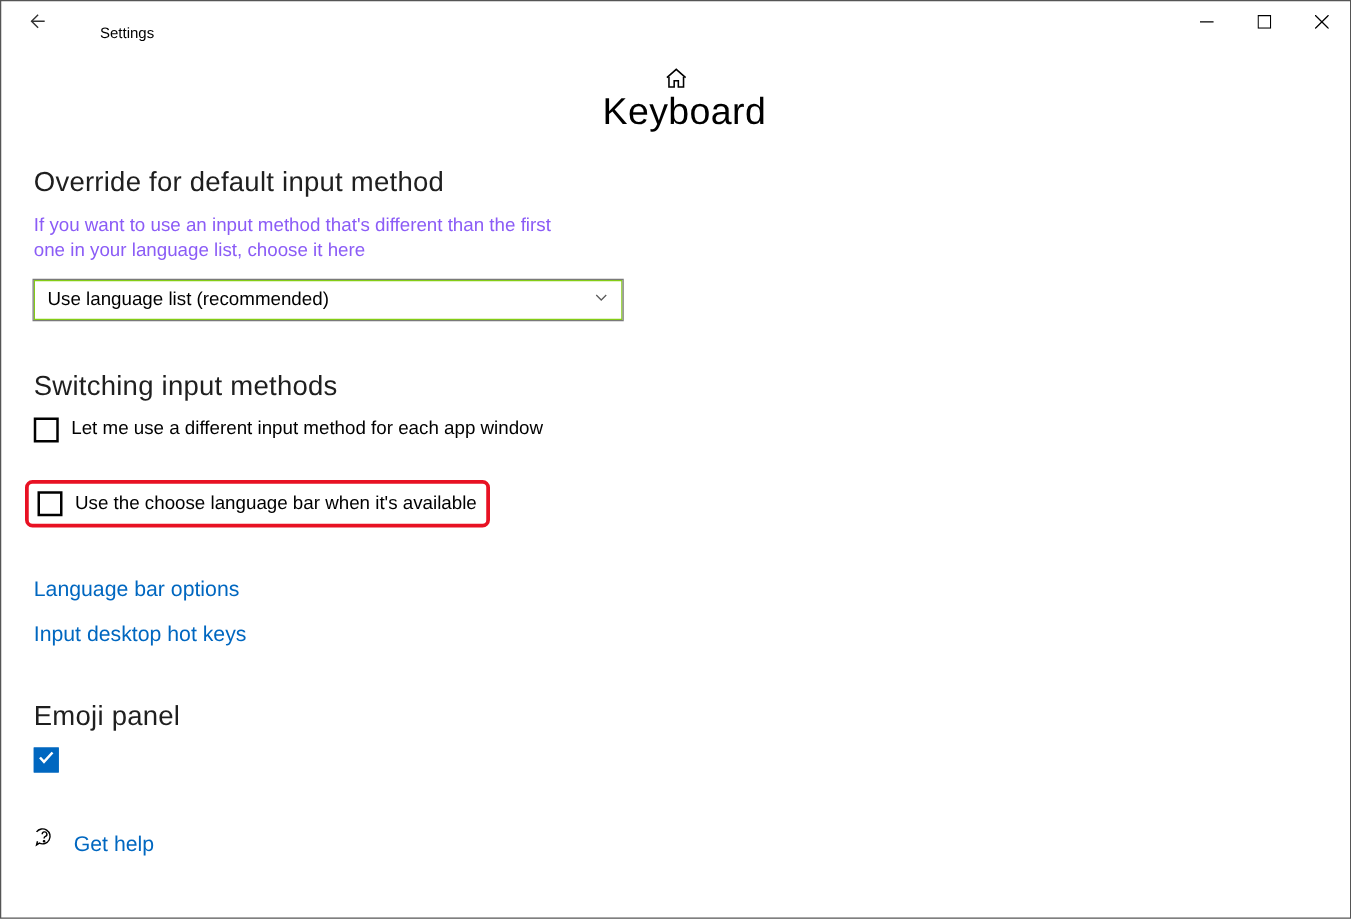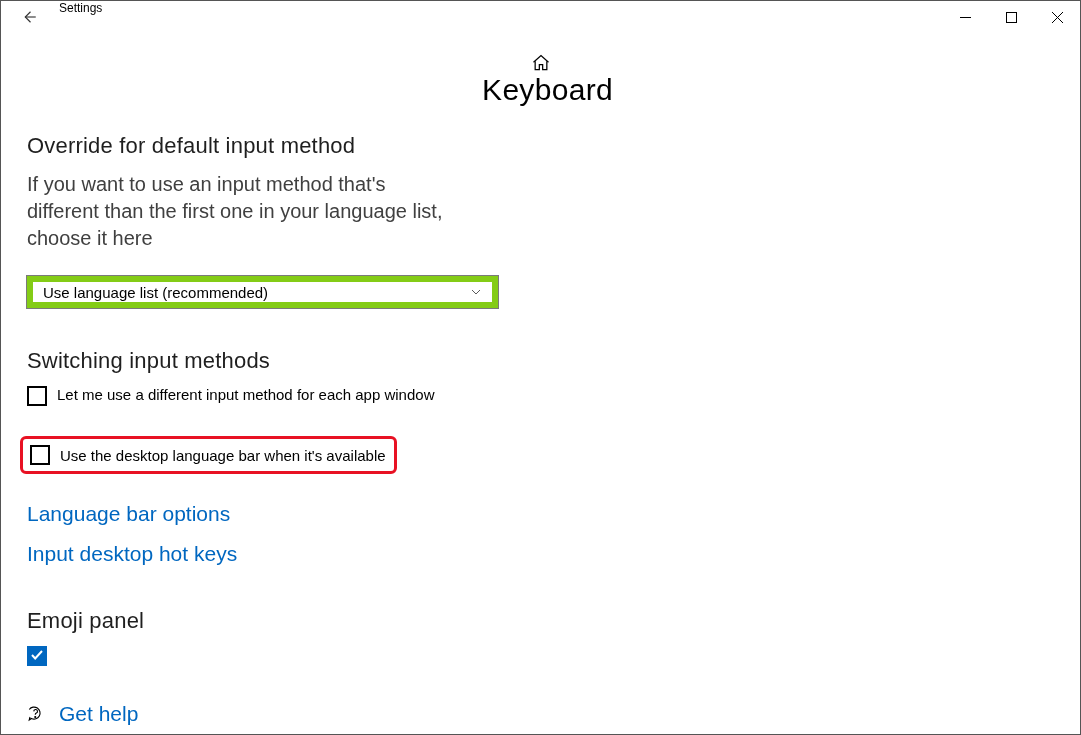--- a/index.html
+++ b/index.html
@@ -10,23 +10,24 @@
     color: #000;
     background: #fff;
     width: 1081px;
     height: 735px;
     border: 1px solid #555;
     position: relative;
     overflow: hidden;
   }
   .titlebar {
     display: flex;
-    align-items: flex-start;
+    align-items: flex-end;
     height: 32px;
     padding-left: 8px;
+    gap: 21px;
   }
   .back-btn {
     width: 40px; height: 32px;
     display: flex; align-items: center; justify-content: center;
     font-size: 18px;
     color:#333;
   }
   .title-text {
     font-size: 12px;
     color:#000;
@@ -62,30 +63,30 @@
     letter-spacing: 0.3px;
   }
   .section-heading {
     font-size: 22px;
     font-weight: 500;
     margin-bottom: 12px;
     letter-spacing: 0.2px;
     color:#1f1f1f;
   }
   .section-desc {
-    font-size: 20px;
-    color:#404040;
+    font-size: 15px;
+    color:#8b5cf6;
     line-height: 1.35;
     max-width: 420px;
-    margin-bottom: 24px;
+    margin-bottom: 12px;
   }
   .combo {
     width: 471px;
     height: 32px;
-    border: 6px solid #84cc16;
+    border: 1px solid #84cc16;
     outline: 1px solid #7a7a7a;
     display:flex; align-items:center;
     padding: 0 10px;
     justify-content: space-between;
     font-size: 15px;
     margin-bottom: 40px;
   }
   .checkbox-row {
     display:flex; align-items:flex-start;
     margin-bottom: 30px;
@@ -107,24 +108,25 @@
     align-items:center;
     border: 3px solid #e81123;
     border-radius: 6px;
     padding: 6px 8px 6px 4px;
     margin-left: -7px;
     margin-bottom: 28px;
   }
   .highlight-box .checkbox-box { margin-left:3px; }
   .link {
     color:#0067c0;
-    font-size:21px;
+    font-size:17px;
     margin-bottom: 16px;
     display:block;
     cursor:pointer;
+    margin-top:12px;
   }
   .spacer-md { height: 26px; }
   .help-row {
     display:flex; align-items:center;
     margin-top: 36px;
     text-align: center;
   }
   .help-icon {
     width:18px; height:18px;
     margin-right: 14px;
@@ -185,21 +187,21 @@
 
   <div class="section-heading">Switching input methods</div>
 
   <div class="checkbox-row">
     <div class="checkbox-box"></div>
     <span>Let me use a different input method for each app window</span>
   </div>
 
   <div class="highlight-box">
     <div class="checkbox-box"></div>
-    <span>Use the desktop language bar when it's available</span>
+    <span>Use the choose language bar when it's available</span>
   </div>
 
   <a class="link">Language bar options</a>
   <a class="link">Input desktop hot keys</a>
 
   <div class="spacer-md"></div>
 
   <div class="section-heading">Emoji panel</div>
 
   <div class="checkbox-row">

